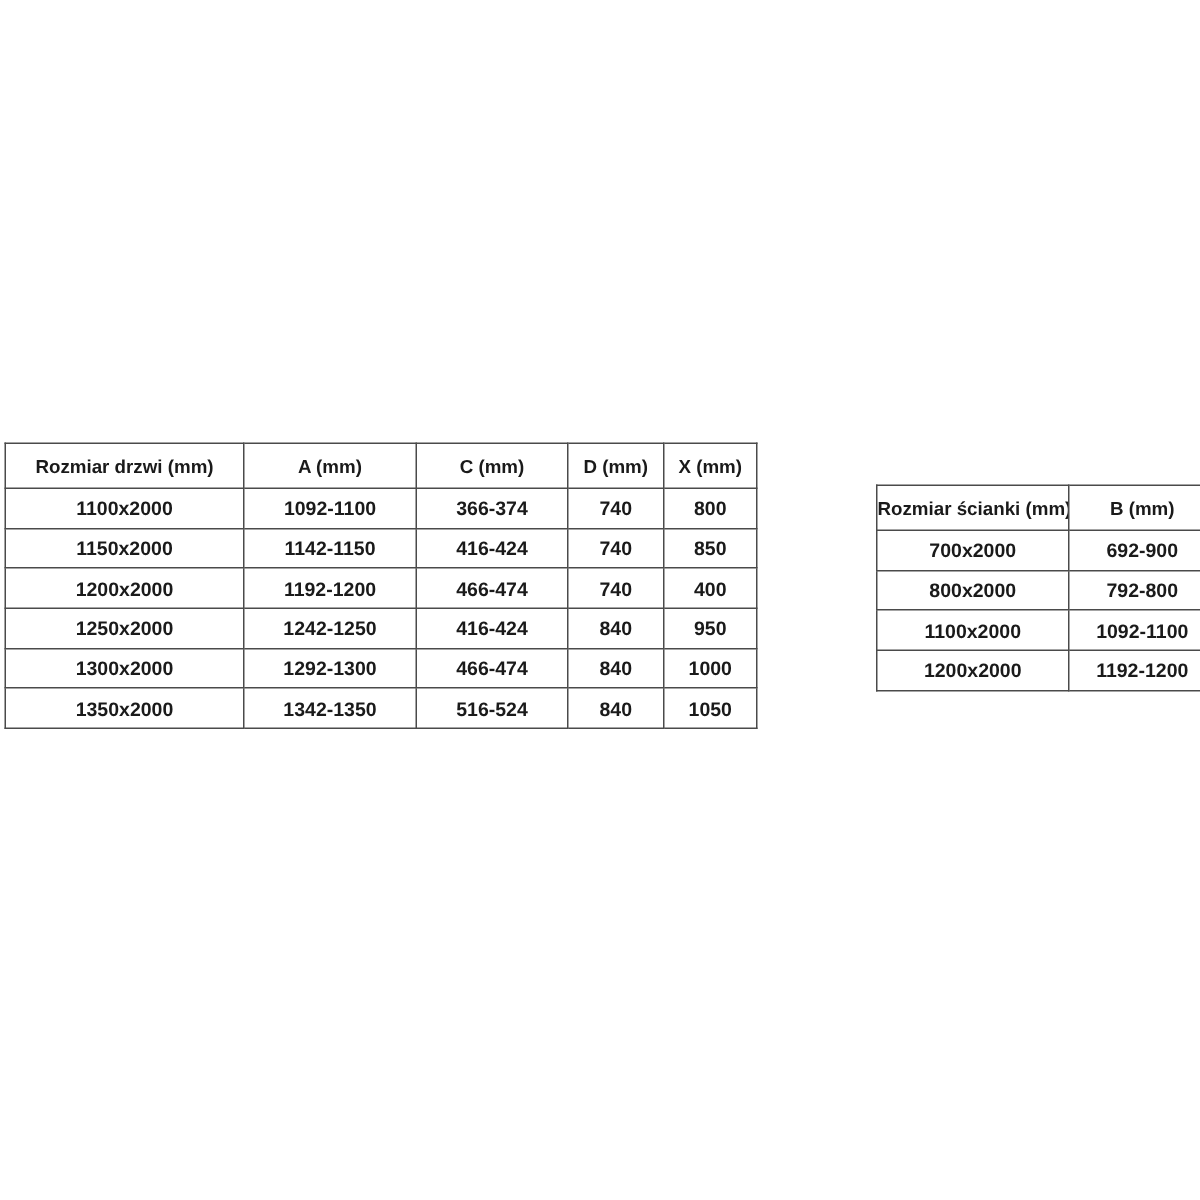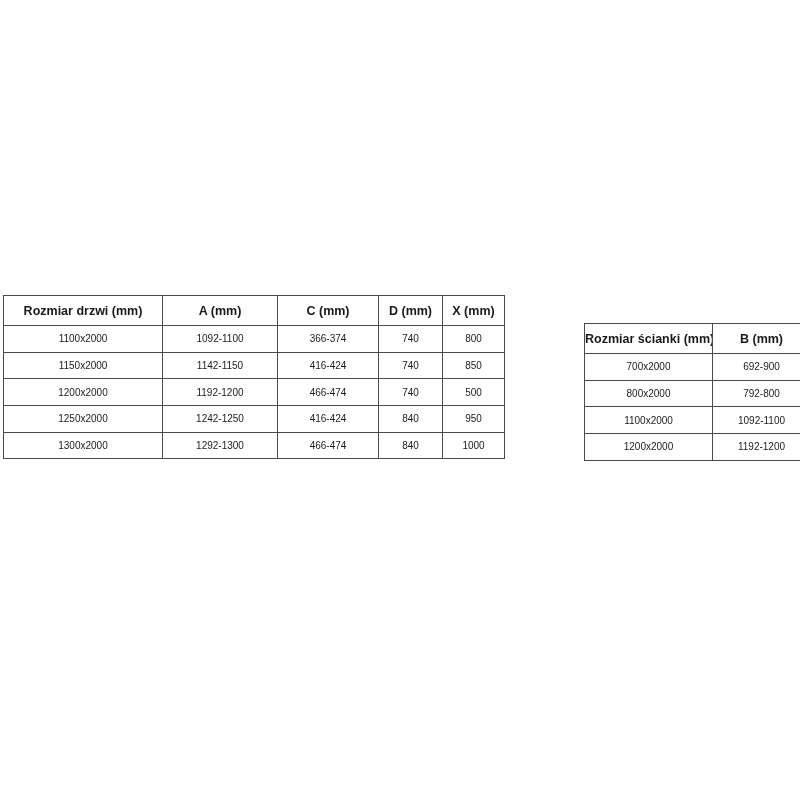--- a/index.html
+++ b/index.html
@@ -29,22 +29,22 @@
     padding: 0;
     overflow: hidden;
     white-space: nowrap;
   }
   table.spec th {
     font-weight: bold;
     font-size: 12.5px;
     height: 29px;
   }
   table.spec td {
-    font-weight: normal;
-    font-size: 10px;
+    font-weight: bold;
+    font-size: 13px;
     height: 25.7px;
   }
   #door-table { left: 3px;  top: 295px; width: 501px; }
   #wall-table { left: 584px; top: 295px; width: 226px; margin-top: 28px; }
 </style>
 </head>
 <body>
 
 <div class="canvas">
 
@@ -78,35 +78,42 @@
           <td>1142-1150</td>
           <td>416-424</td>
           <td>740</td>
           <td>850</td>
         </tr>
         <tr>
           <td>1200x2000</td>
           <td>1192-1200</td>
           <td>466-474</td>
           <td>740</td>
-          <td>500</td>
+          <td>400</td>
         </tr>
         <tr>
           <td>1250x2000</td>
           <td>1242-1250</td>
           <td>416-424</td>
           <td>840</td>
           <td>950</td>
         </tr>
         <tr>
           <td>1300x2000</td>
           <td>1292-1300</td>
           <td>466-474</td>
           <td>840</td>
           <td>1000</td>
+        </tr>
+        <tr>
+          <td>1350x2000</td>
+          <td>1342-1350</td>
+          <td>516-524</td>
+          <td>840</td>
+          <td>1050</td>
         </tr>
       </tbody>
     </table>
 
   <table class="spec" id="wall-table">
     <colgroup>
       <col style="width:128px">
       <col style="width:98px">
     </colgroup>
   <thead>

